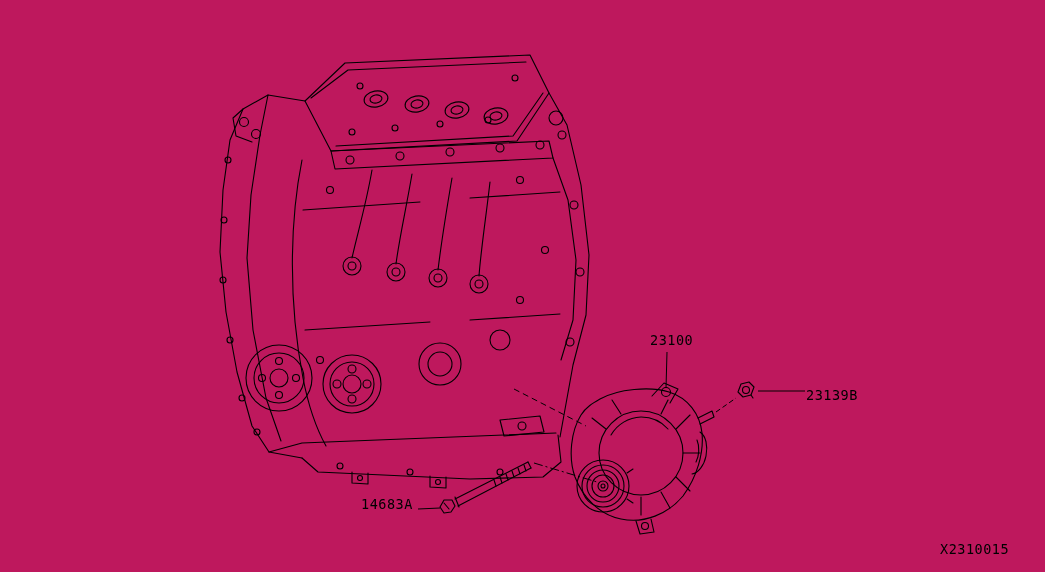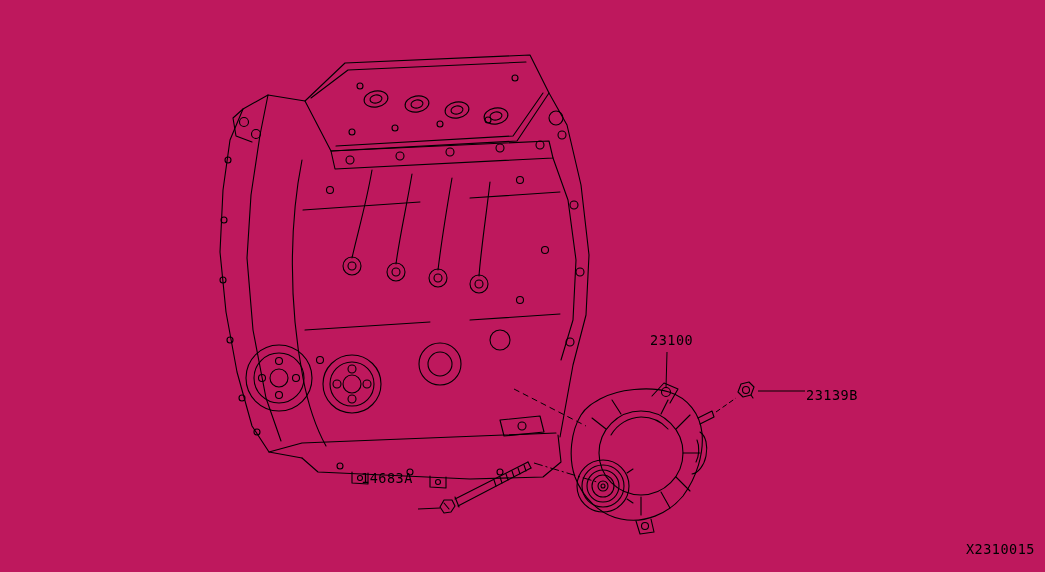--- a/index.html
+++ b/index.html
@@ -27,21 +27,20 @@
     letter-spacing: 0.5px;
     color: #000000;
     white-space: nowrap;
     user-select: none;
   }
   .diagram-code {
     position: absolute;
     left: 940px;
     top: 541px;
     width: 95px;
-    text-align: right;
     font-size: 13.5px;
     letter-spacing: 0.5px;
     color: #000000;
     white-space: nowrap;
     user-select: none;
   }
 </style>
 </head>
 <body>
 
@@ -220,16 +219,16 @@
       <line x1="667" y1="352" x2="666" y2="388"></line>
       <line x1="805" y1="391" x2="758" y2="391"></line>
       <line x1="418" y1="509" x2="440" y2="508"></line>
     </g>
   </svg>
 
   <div class="callout" style="left:650px; top:333px;">23100</div>
 
   <div class="callout" style="left:806px; top:388px;">23139B</div>
 
-  <div class="callout" style="left:361px; top:471px;">14683A</div>
+  <div class="callout" style="left:361px; top:497px;">14683A</div>
 
   <div class="diagram-code">X2310015</div>
 </div>
 
 </body></html>

